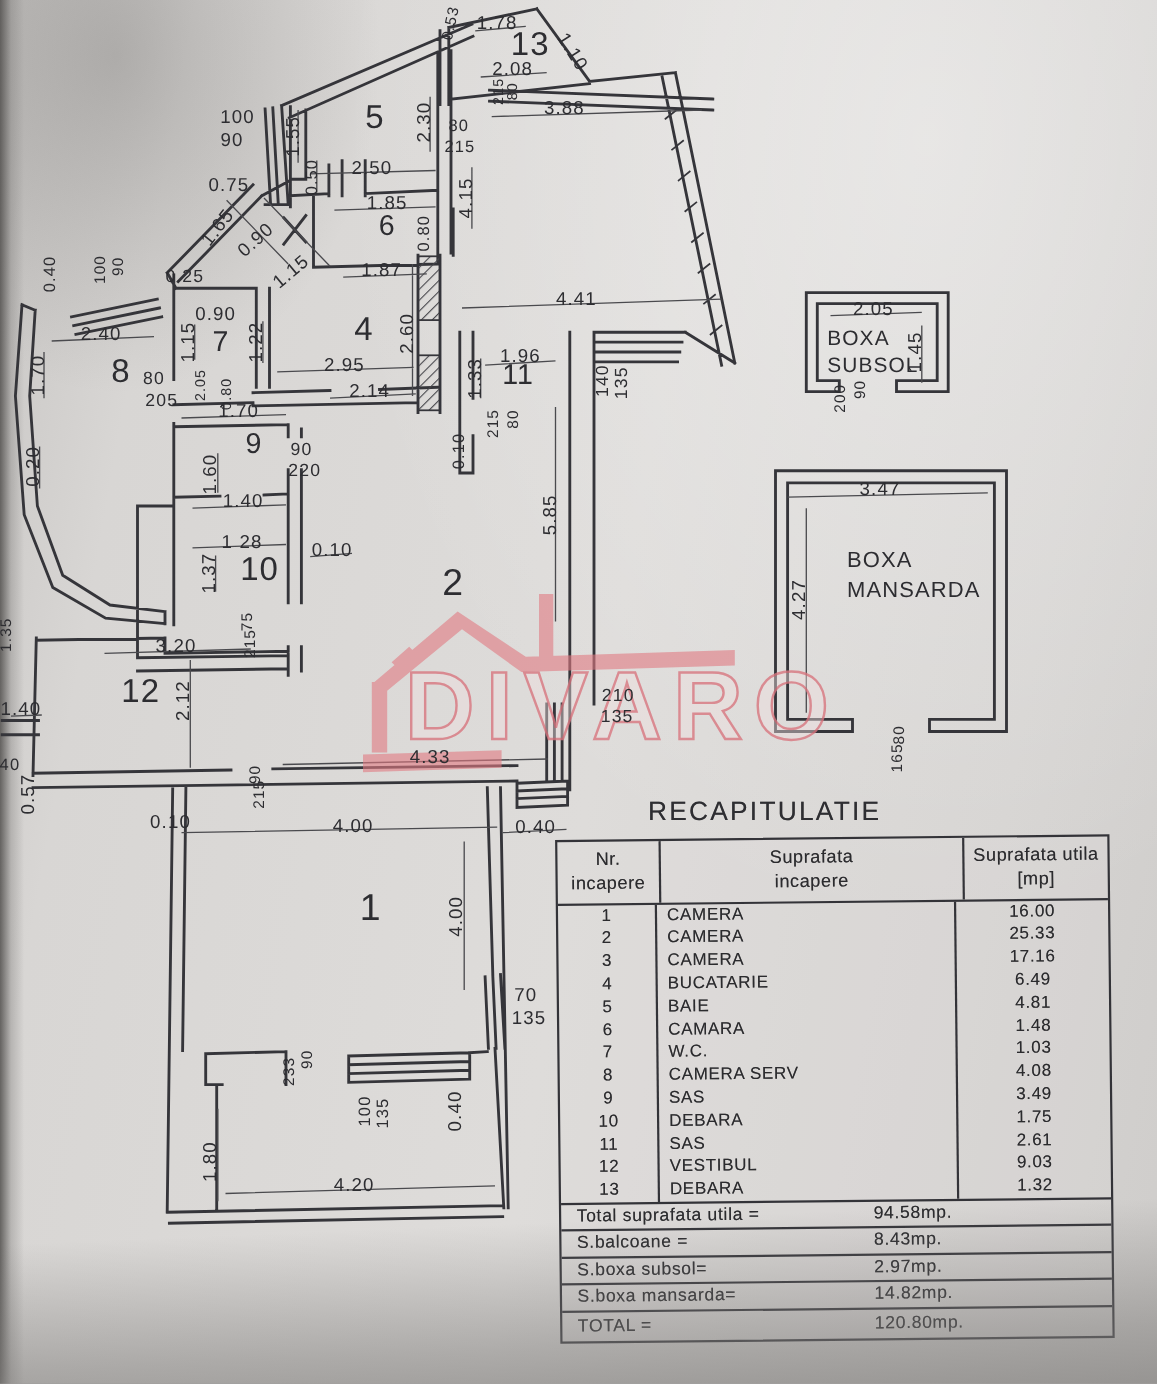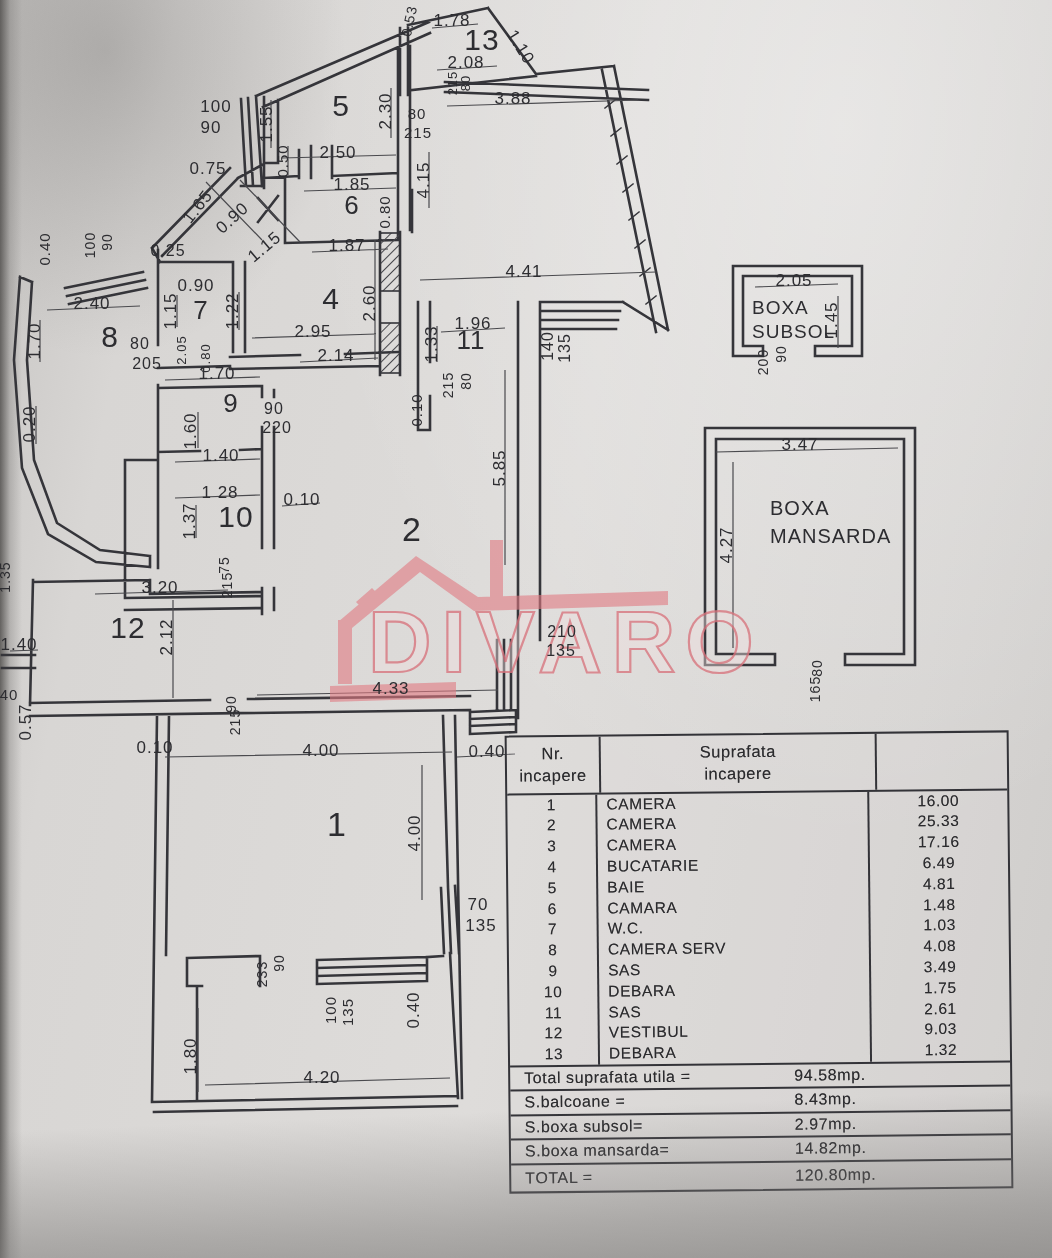--- a/index.html
+++ b/index.html
@@ -252,29 +252,34 @@
         <text x="800" y="450" font-size="17" text-anchor="middle" letter-spacing="1">3.47</text>
         <text x="732" y="545" font-size="17" text-anchor="middle" letter-spacing="1" transform="rotate(-90 732 545)">4.27</text>
         <text x="770" y="515" font-size="20" text-anchor="start" letter-spacing="1">BOXA</text>
         <text x="770" y="543" font-size="20" text-anchor="start" letter-spacing="1">MANSARDA</text>
         <text x="822" y="668" font-size="14" text-anchor="middle" letter-spacing="1" transform="rotate(-90 822 668)">80</text>
         <text x="820" y="689" font-size="14" text-anchor="middle" letter-spacing="1" transform="rotate(-90 820 689)">165</text>
       </g>
   </svg>
 
   <div class="recap">
+    <div class="recap-title">RECAPITULATIE</div>
     <div class="tblbox">
       <div class="hdr">
         <div class="c1">
           <span>Nr.</span><br>
           <span>incapere</span>
         </div>
         <div class="c2">
           <span>Suprafata</span><br>
           <span>incapere</span>
+        </div>
+        <div class="c3">
+          <span>Suprafata utila</span><br>
+          <span>[mp]</span>
         </div>
       </div>
       <div class="rows">
         <div class="col c1" id="col-nr">
             <div class="cell">1</div>
             <div class="cell">2</div>
             <div class="cell">3</div>
             <div class="cell">4</div>
             <div class="cell">5</div>
             <div class="cell">6</div>

